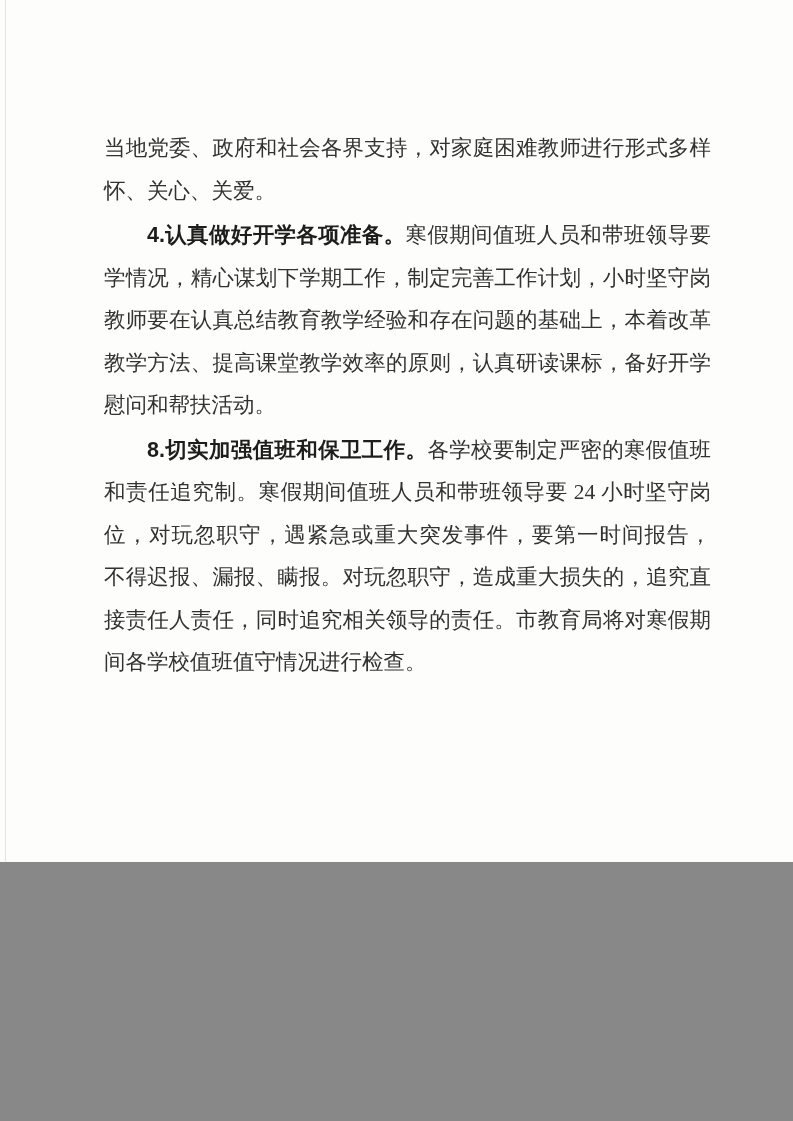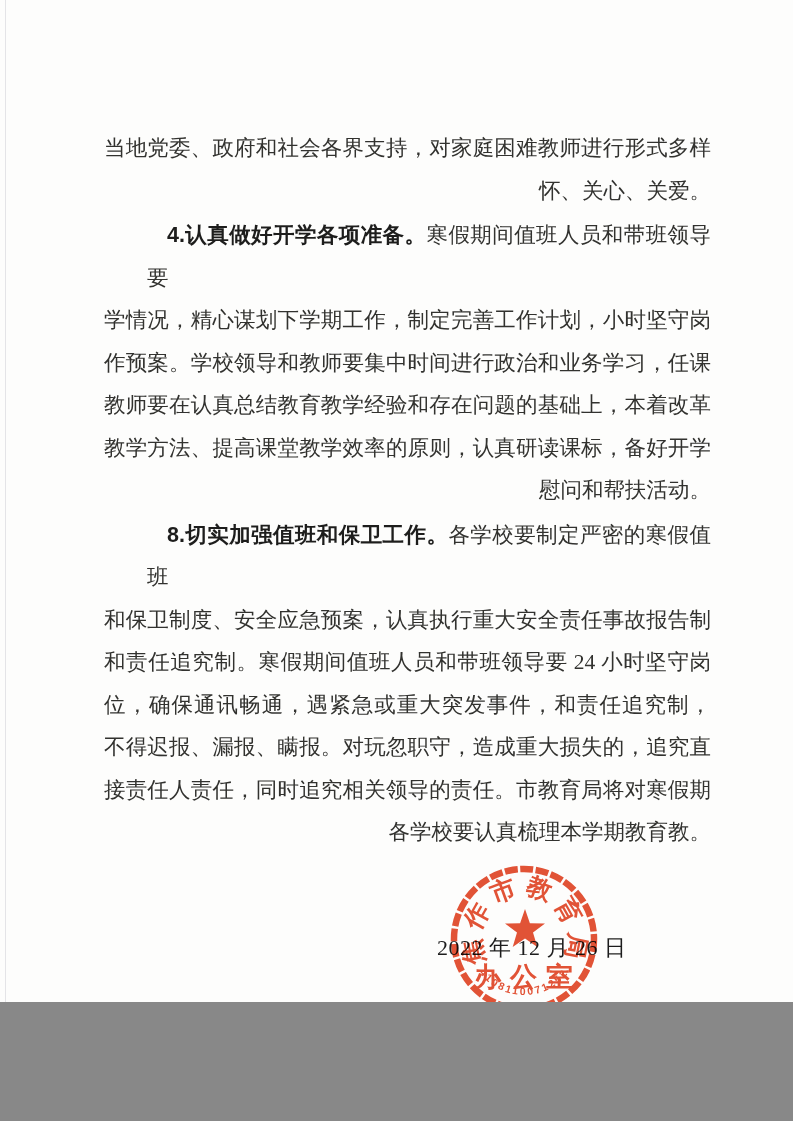--- a/index.html
+++ b/index.html
@@ -1,38 +1,38 @@
 <!DOCTYPE html>
 <html><head>
 <meta charset="utf-8">
 <style>
   * { margin:0; padding:0; box-sizing:border-box; }
   html,body { background:#888; }
   .page {
     position:relative;
-    width:793px; height:1002px;
+    width:793px; height:862px;
     margin:0 auto;
     background:#fdfdfc;
     overflow:hidden;
     font-family:"Liberation Serif","DejaVu Serif",serif;
   }
   .scan-edge {
     position:absolute; left:5px; top:0; width:1px; height:100%;
     background:#e4e4e7;
   }
   .body-text {
     position:absolute; left:104px; top:127px; width:607px;
     font-size:21.5px; line-height:42.5px; color:#32322f;
   }
-  .line { text-align:right; }
+  .line { text-align:left; }
   .line.fill { text-align:justify; text-align-last:justify; }
   .line.indent { padding-left:43px; }
   .para-lead {
     font-family:"Liberation Sans","DejaVu Sans",sans-serif;
-    font-weight:700; color:#1d1d1c;margin-left:20px;
+    font-weight:700; color:#1d1d1c;
   }
   .para + .para { margin-top:2px; }
   .issue-date {
     position:absolute; left:437px; top:933px;
     font-size:22px; letter-spacing:0.5px; color:#1c1c1c;
     z-index:2; white-space:nowrap;
   }
   .seal {
     position:absolute; left:438px; top:853px;
     z-index:3; mix-blend-mode:multiply; opacity:0.95;
@@ -53,34 +53,32 @@
   <div class="body-text">
 
     <div class="para">
       <div class="line fill">当地党委、政府和社会各界支持，对家庭困难教师进行形式多样</div>
       <div class="line">怀、关心、关爱。</div>
     </div>
 
     <div class="para">
       <div class="line fill indent"><span class="para-lead">4.认真做好开学各项准备。</span><span>寒假期间值班人员和带班领导要</span></div>
       <div class="line fill">学情况，精心谋划下学期工作，制定完善工作计划，小时坚守岗</div>
-      <div class="line fill">作预案。学校领导和教师要集中时间进行政治和业务学习，任课</div>
       <div class="line fill">教师要在认真总结教育教学经验和存在问题的基础上，本着改革</div>
       <div class="line fill">教学方法、提高课堂教学效率的原则，认真研读课标，备好开学</div>
       <div class="line">慰问和帮扶活动。</div>
     </div>
 
     <div class="para">
       <div class="line fill indent"><span class="para-lead">8.切实加强值班和保卫工作。</span><span>各学校要制定严密的寒假值班</span></div>
-      <div class="line fill">和保卫制度、安全应急预案，认真执行重大安全责任事故报告制</div>
       <div class="line fill">和责任追究制。寒假期间值班人员和带班领导要 24 小时坚守岗</div>
-      <div class="line fill">位，确保通讯畅通，遇紧急或重大突发事件，和责任追究制，</div>
+      <div class="line fill">位，对玩忽职守，遇紧急或重大突发事件，要第一时间报告，</div>
       <div class="line fill">不得迟报、漏报、瞒报。对玩忽职守，造成重大损失的，追究直</div>
       <div class="line fill">接责任人责任，同时追究相关领导的责任。市教育局将对寒假期</div>
-      <div class="line">各学校要认真梳理本学期教育教。</div>
+      <div class="line">间各学校值班值守情况进行检查。</div>
     </div>
 
   </div>
 
   <div class="issue-date">2022 年 12 月 26 日</div>
 
   <svg class="seal" width="172" height="172" viewBox="0 0 172 172">
     <defs>
       <path id="sealArcTop" d="M 47.9,108 A 44,44 0 1 1 124.1,108" fill="none"></path>
       <path id="sealArcBottom" d="M 37.5,114 A 56,56 0 0 0 134.5,114" fill="none"></path>

